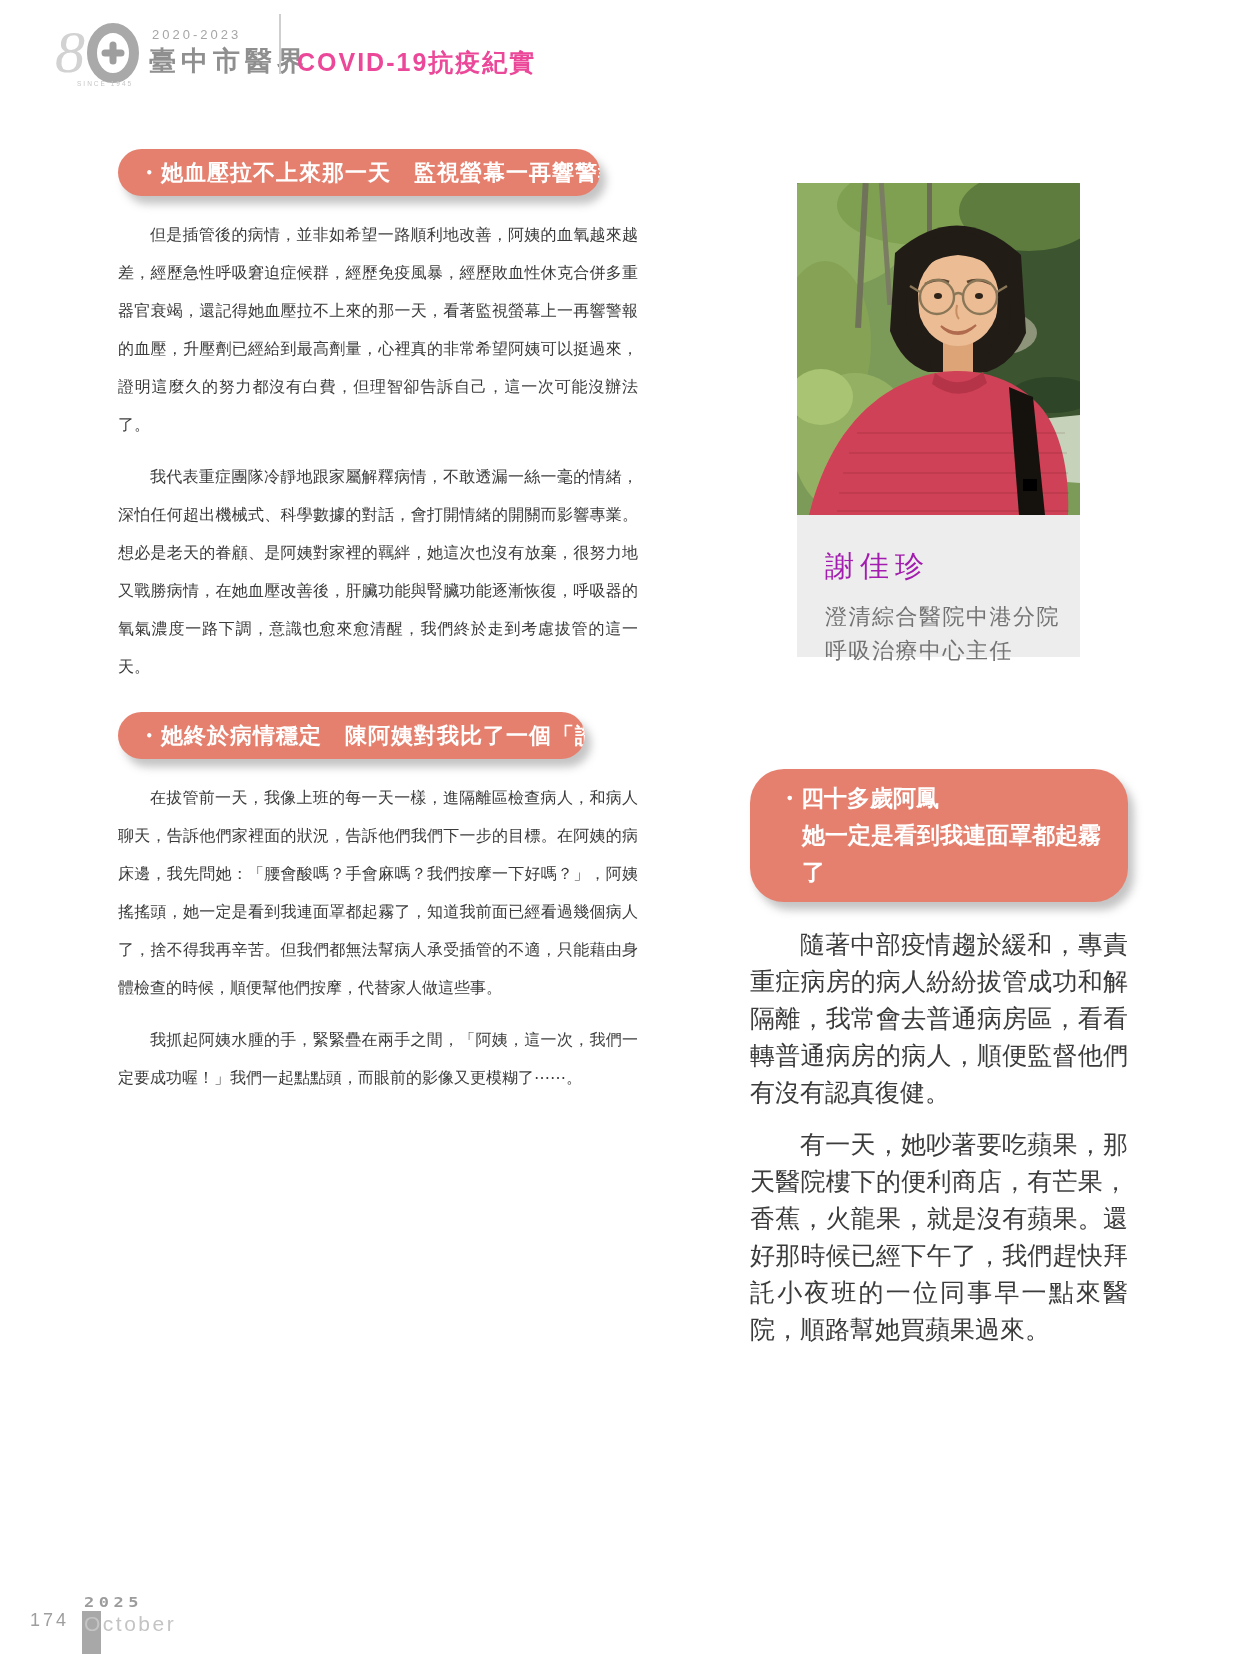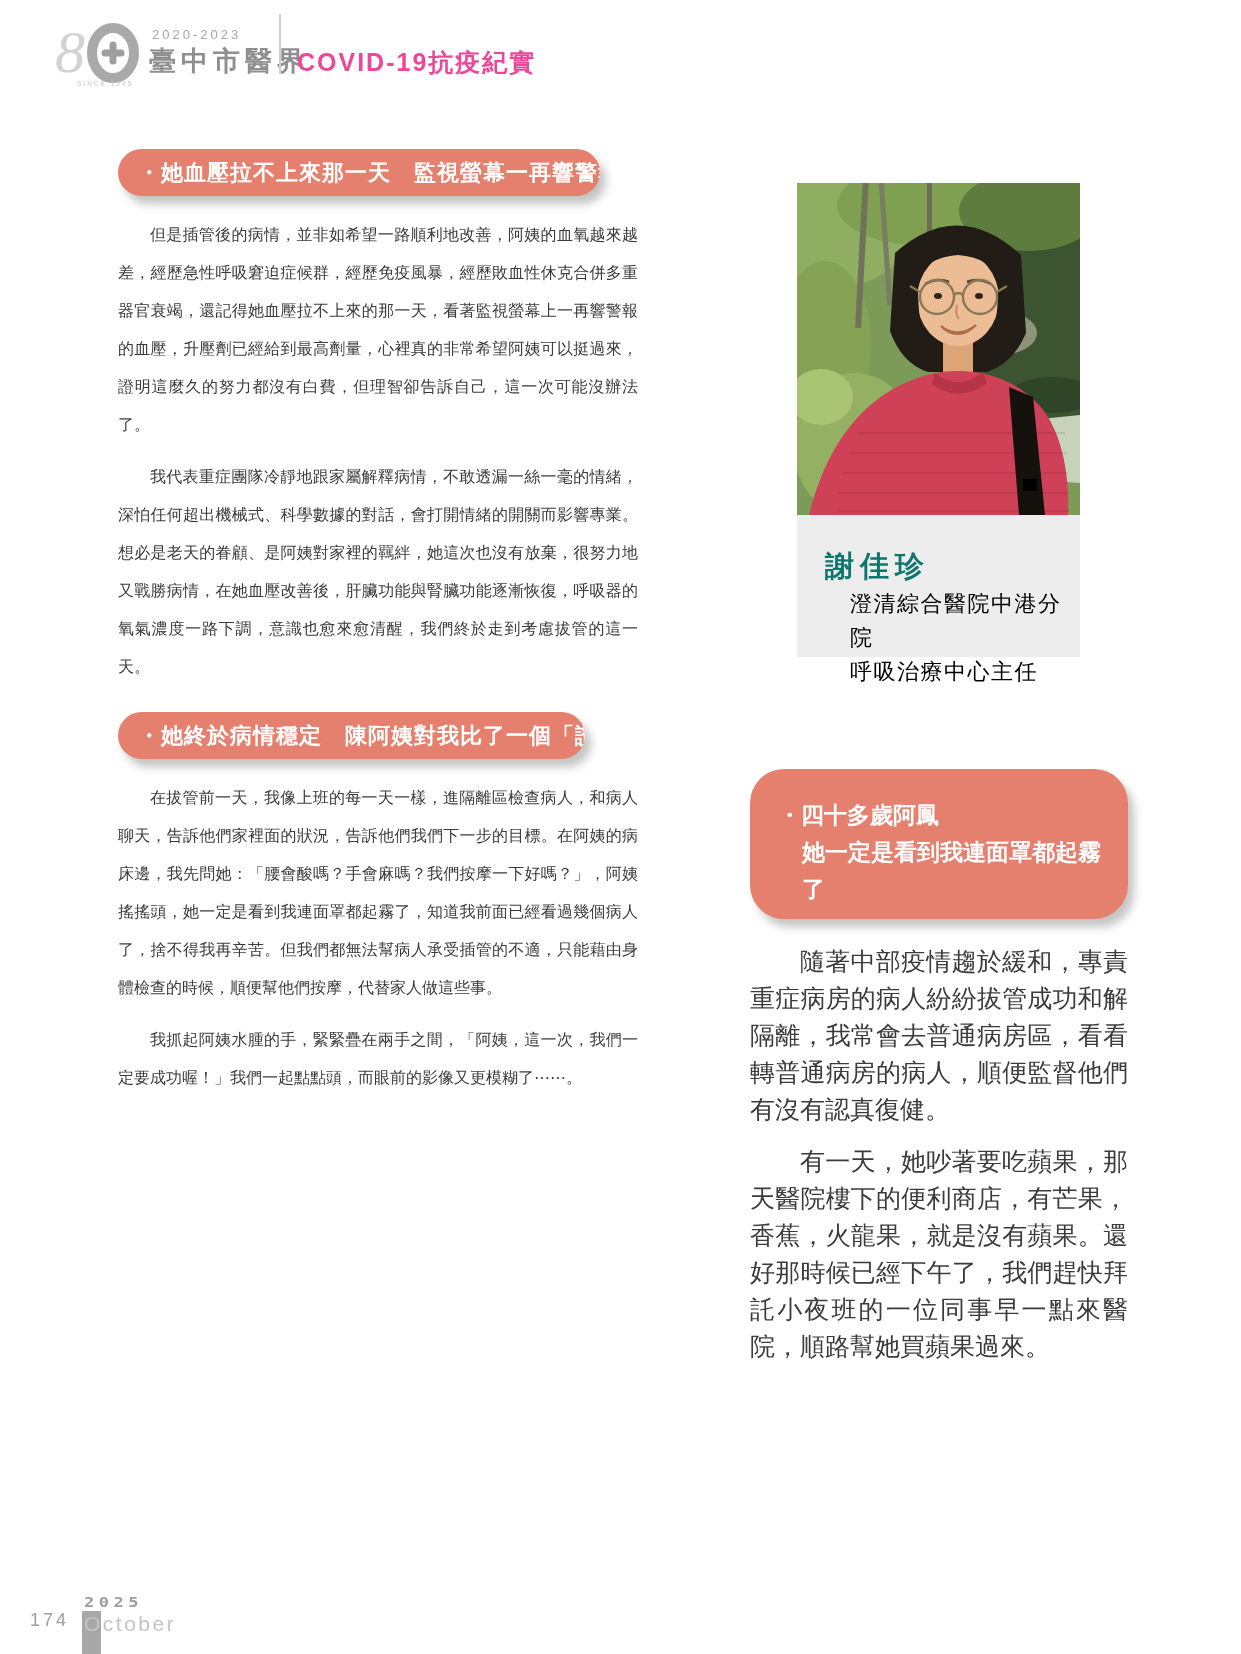--- a/index.html
+++ b/index.html
@@ -40,21 +40,21 @@
   }
   .bubble-1, .bubble-2 {
     height:47px; line-height:47px; border-radius:26px;
     font-size:22px; letter-spacing:1px; padding:0 0 0 20px;
     white-space:nowrap; overflow:hidden;
   }
   .bubble-1 { width:482px; }
   .bubble-2 { width:467px; margin-top:26px; }
   .bubble-r {
     width:378px; border-radius:34px; margin-top:112px;
-    font-size:23px; line-height:37px; padding:28px 10px 11px 28px;
+    font-size:23px; line-height:37px; padding:11px 10px 11px 28px;
   }
   .bubble-r .line2 { margin-left:24px; }
 
   .section-body { margin:20px 0 0 0; }
   .col-left  .section-body p {
     margin:0 0 14px 0; font-size:16px; line-height:38px;
     text-align:justify; text-indent:2em; color:#3b3b3b;
   }
   .col-right .section-body { margin-top:24px; }
   .col-right .section-body p {
@@ -64,25 +64,25 @@
 
   
   .profile { margin:0; }
   .photo { display:block; width:283px; height:332px; margin-left:47px; }
   .caption {
     margin-left:47px; width:283px; height:142px;
     background:#eeeded; box-sizing:border-box;
     padding:32px 14px 0 28px;
   }
   .caption .name {
-    font-size:29px; font-weight:700; color:#0f766e;
-    letter-spacing:6px; 
+    font-size:29px; font-weight:400; color:#a21caf;
+    letter-spacing:6px; margin-bottom:13px;
   }
   .caption .affil {
-    font-size:22px; color:#000000; line-height:34px; letter-spacing:1.5px;margin-left:25px;
+    font-size:22px; color:#737373; line-height:34px; letter-spacing:1.5px;
   }
 
   
   .page-number {
     position:absolute; left:30px; top:1610px;
     font-size:18px; letter-spacing:3px; color:#9e9e9e;
   }
   .footer-bar {
     position:absolute; left:82px; top:1611px;
     width:19px; height:43px; background:#a8a8a8;

